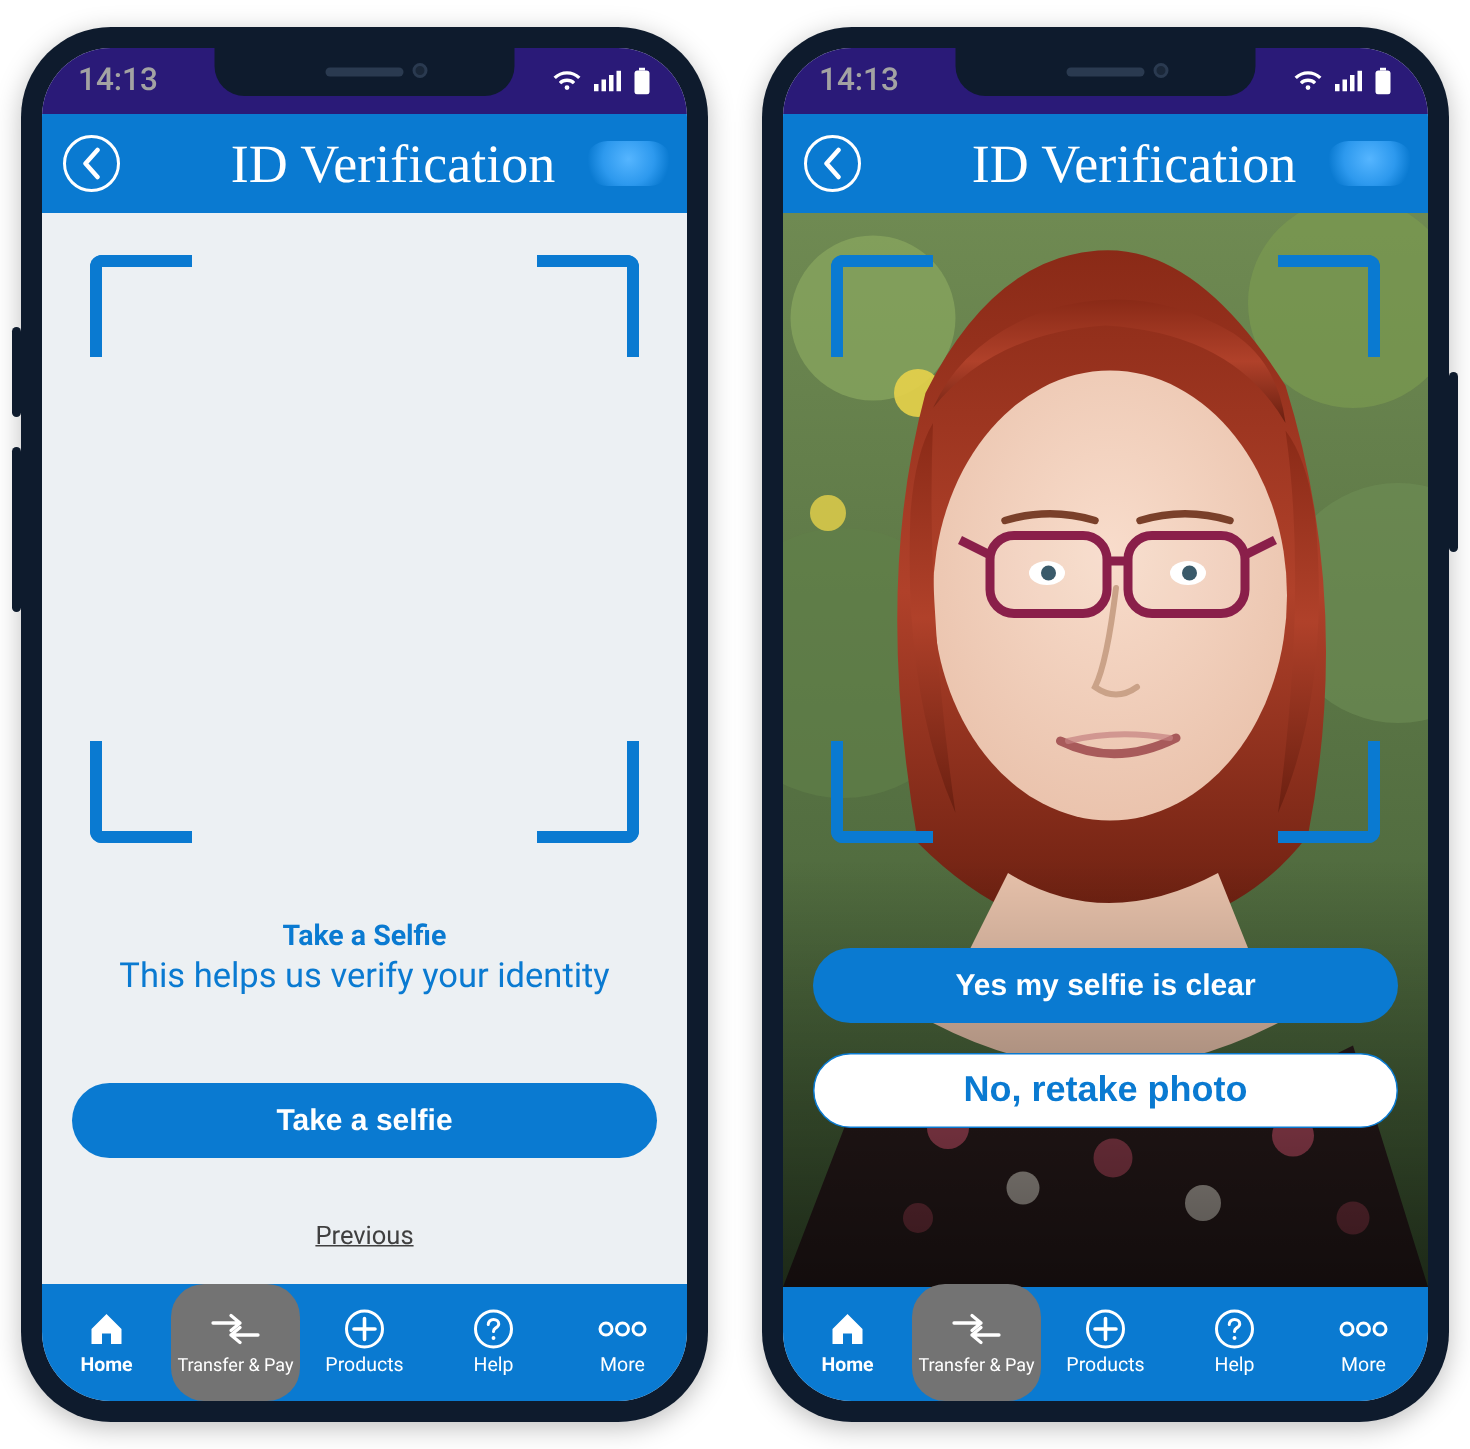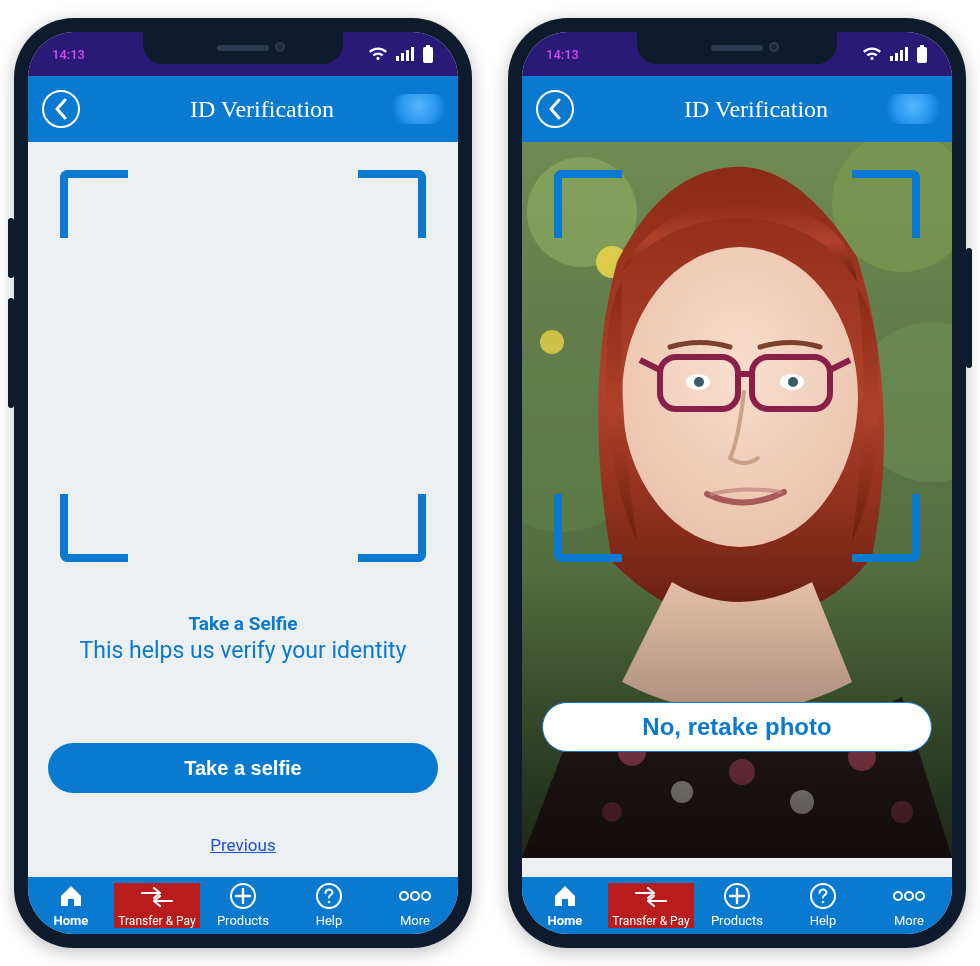--- a/index.html
+++ b/index.html
@@ -64,22 +64,22 @@
     width:10px;height:10px;border-radius:50%;background:#1a2738;border:2px solid #2a3a50;
     position:absolute; right:58px; top:10px;
   }
   .statusbar {
     height:44px;
     background:#2a1a78;
     display:flex;
     align-items:center;
     justify-content:space-between;
     padding:0 24px;
-    color:#d946ef;
-    font-size:13px;
+    color:#a3a3a3;
+    font-size:21px;
     font-weight:500;
   }
   .status-icons { display:flex; gap:8px; align-items:center;}
   .navbar {
     height:66px;
     background:#0a7ad1;
     display:flex;
     align-items:center;
     padding:0 14px;
     gap:10px;
@@ -88,21 +88,21 @@
   .back-btn {
     width:38px;height:38px;border:2px solid #ffffff; border-radius:50%;
     display:flex;align-items:center;justify-content:center;
     cursor:pointer;
     flex-shrink:0;
   }
   .nav-title {
     flex:1;
     text-align:center;
     color:#fff;
-    font-size:24px;
+    font-size:36px;
     font-family: Georgia, 'Times New Roman', serif;
     font-weight:400;
     padding-right:10px;
   }
   .logo-blob {
     width:58px;height:30px;border-radius:15px;
     background: radial-gradient(circle at 50% 40%, #55b5ff 0%, #2d99ee 50%, rgba(10,122,209,0) 80%);
     flex-shrink:0;
     position:absolute;
     right:10px;
@@ -160,45 +160,44 @@
     border-radius:25px;
     font-size:24px;
     font-weight:700;
     cursor:pointer;
     display:flex;align-items:center;justify-content:center;
   }
   .link-prev {
     position:absolute;
     bottom:22px; left:0; right:0;
     text-align:center;
-    color:#1d4ed8;
+    color:#404040;
     font-size:17px;
     text-decoration:underline;
     cursor:pointer;
   }
   .tabbar {
-    height:57px;
+    height:78px;
     background:#0a7ad1;
     display:flex;
-    align-items:center;
   }
   .tab {
     flex:1;
     display:flex;
     flex-direction:column;
     align-items:center;
     justify-content:center;
     gap:4px;
     color:#fff;
     font-size:13px;
     cursor:pointer;
     position:relative;
   }
   .tab.active { font-weight:700; }
-  .tab.shaded { background:#b91c1c; }
+  .tab.shaded { background:#737373;border-radius:22px; }
   .tab .ico { height:28px; display:flex; align-items:center; justify-content:center;}
   .tab span.lbl { line-height:1.1; text-align:center; }
 
   
   .photo-fill {
     position:absolute; inset:0;
   }
 </style>
 </head>
 <body>
@@ -421,20 +420,23 @@
         <rect x="0" y="430" width="430" height="286" fill="url(#dark)"></rect>
       </svg>
 
       <div class="camera-frame">
         <div class="corner tl"></div>
         <div class="corner tr"></div>
         <div class="corner bl"></div>
         <div class="corner br"></div>
       </div>
 
+      <button class="primary-btn" style="top:490px">
+        <span>Yes my selfie is clear</span>
+      </button>
       <button class="secondary-btn" style="top:560px">
         <span>No, retake photo</span>
       </button>
     </div>
 
     <div class="tabbar">
       <div class="tab active">
         <div class="ico">
             <svg width="26" height="24" viewBox="0 0 26 24">
               <path d="M3 12 L13 2 L23 12 V22 H16 V15 H10 V22 H3 Z" fill="#fff"></path>

